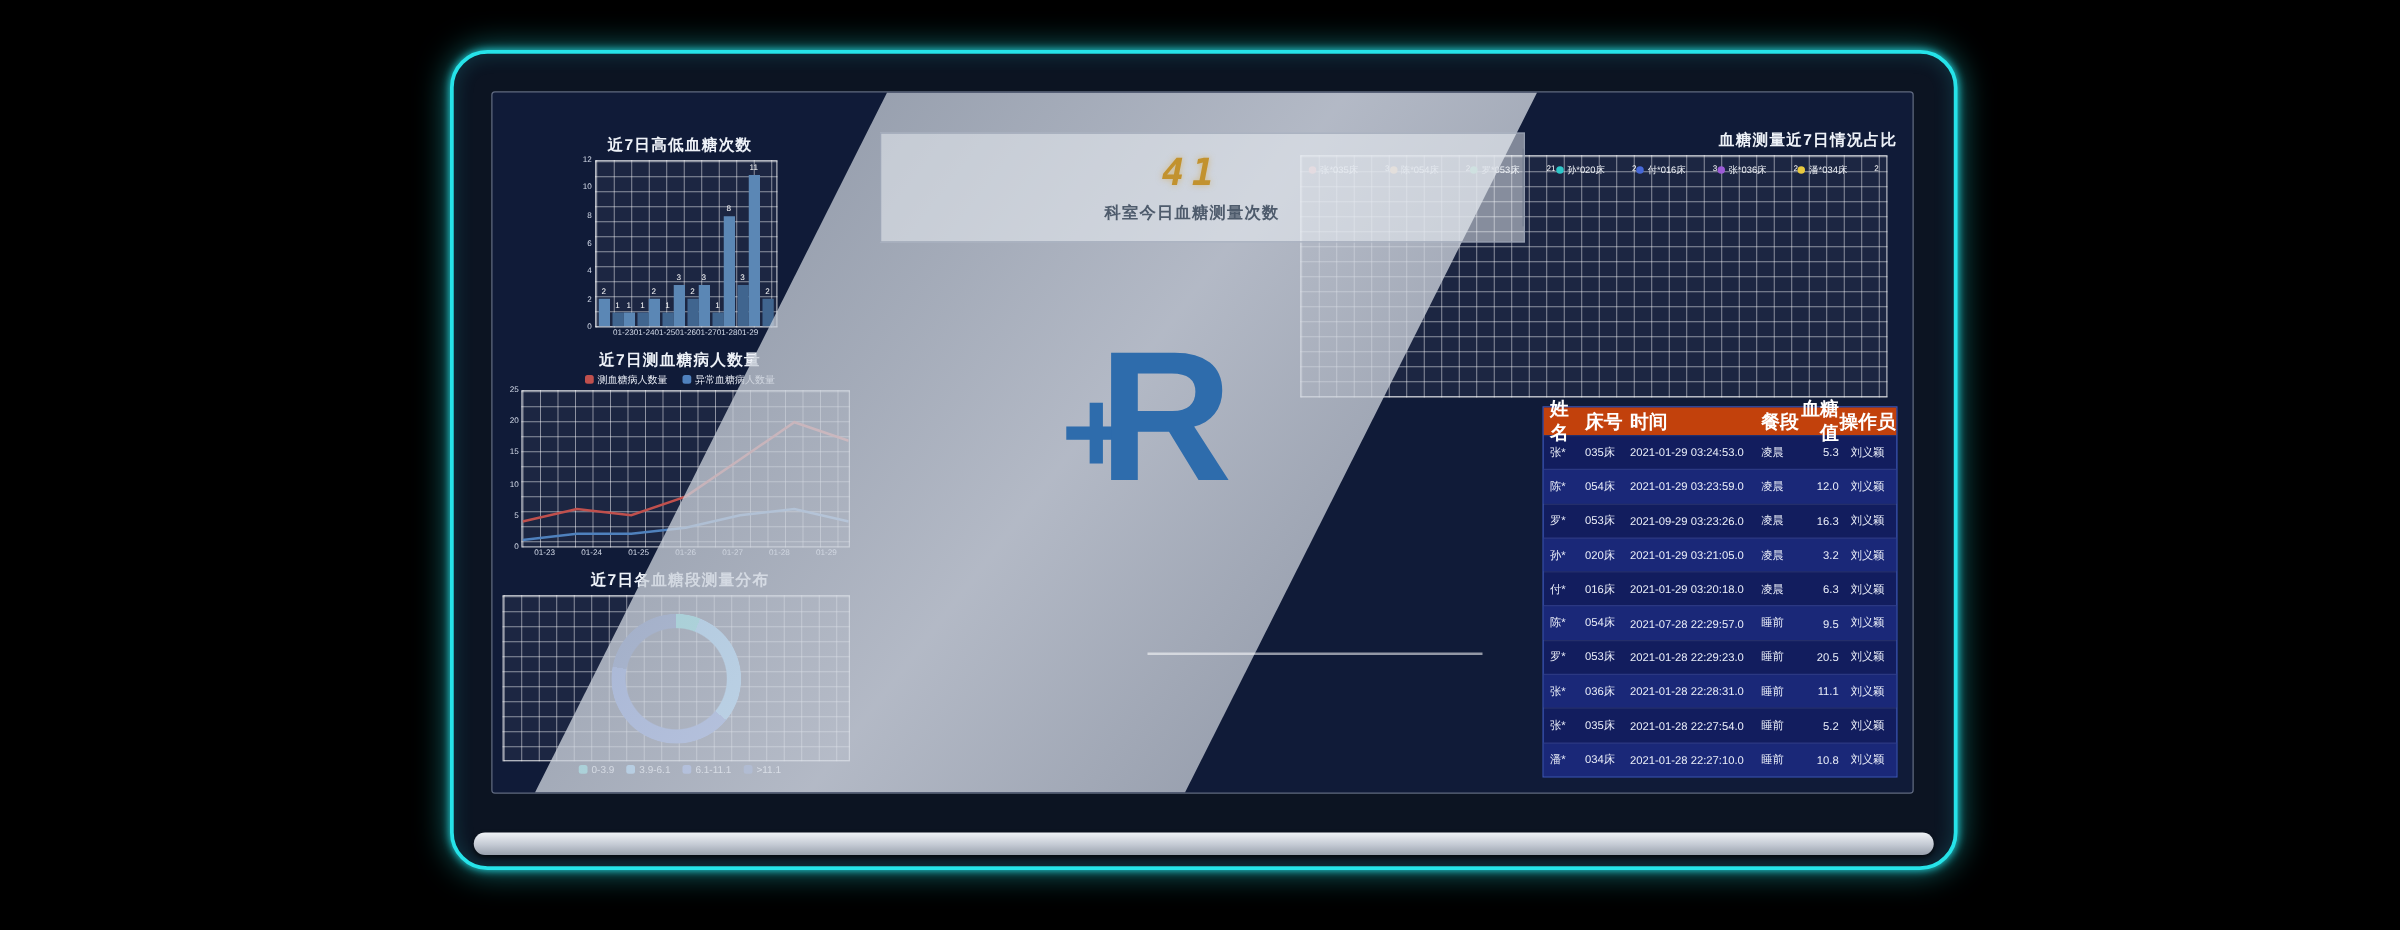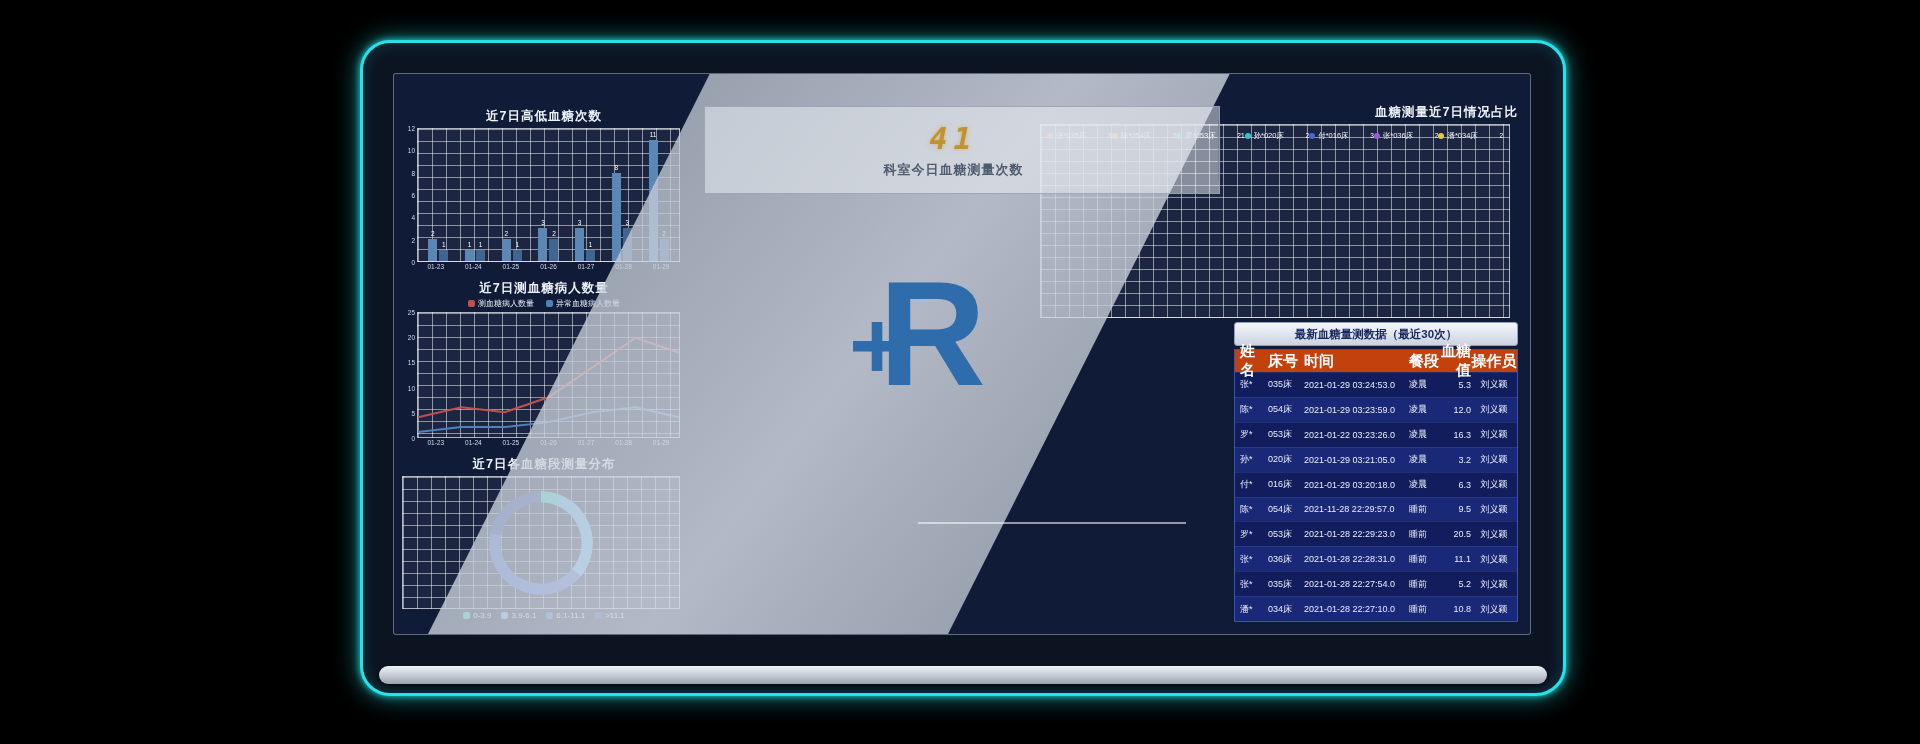--- a/index.html
+++ b/index.html
@@ -10,21 +10,21 @@
   .device{position:absolute;left:360px;top:40px;width:1200px;height:650px;background:#0c1422;
     border-radius:30px;border:3px solid #26e3e9;
     box-shadow:0 0 26px rgba(38,227,233,.55),0 0 7px rgba(38,227,233,.95),inset 0 0 16px rgba(38,227,233,.18);}
   .screen{position:absolute;left:30px;top:30px;width:1136px;height:560px;background:#101b38;
     border:1px solid rgba(195,205,220,.45);border-radius:3px;overflow:hidden;}
   .base{position:absolute;left:16px;right:16px;bottom:9px;height:18px;border-radius:10px;
     background:linear-gradient(#f0f3f7,#c3c9d3 55%,#99a1ad);box-shadow:0 2px 4px rgba(0,0,0,.65);}
 
   
   .panel{position:absolute;display:flex;flex-direction:column;}
-  .p1{left:6px;top:34px;width:288px;height:166px;}
+  .p1{left:6px;top:34px;width:288px;height:166px;align-items:center;}
   .p2{left:6px;top:206px;width:288px;height:170px;}
   .p3{left:6px;top:382px;width:288px;height:166px;}
   .pstats{left:310px;top:32px;width:514px;height:86px;gap:16px;}
   .phbar{left:840px;top:30px;width:284px;height:214px;align-items:flex-end;}
   .ptable{left:840px;top:248px;width:284px;height:300px;}
   .ptitle{margin:0;height:17px;line-height:17px;text-align:center;font-size:12.5px;font-weight:bold;
     color:#eef2f8;letter-spacing:1px;}
 
   .chartwrap{flex:1;display:flex;padding:3px 8px 0 2px;min-height:0;}
   .yaxis{width:15px;position:relative;}
@@ -324,21 +324,20 @@
                 <div class="htrack">
                   <div class="hfill" style="width: 8%; background: rgb(46, 199, 201);"></div>
                 </div>
                 <div class="hval">2</div>
               </div>
             </div>
         </div>
       </section>
 
       <section class="panel ptable">
-        <div class="tbl-title">最新血糖量测数据（最近30次）</div>
         <div class="tbl">
           <div class="thead" id="tHead">
               <div class="c0">姓名</div>
               <div class="c1">床号</div>
               <div class="c2">时间</div>
               <div class="c3">餐段</div>
               <div class="c4">血糖值</div>
               <div class="c5">操作员</div>
             </div>
           <div id="tBody" style="display:flex;flex-direction:column;flex:1;min-height:0;">
@@ -354,21 +353,21 @@
                 <div class="c0">陈*</div>
                 <div class="c1">054床</div>
                 <div class="c2">2021-01-29 03:23:59.0</div>
                 <div class="c3">凌晨</div>
                 <div class="c4">12.0</div>
                 <div class="c5">刘义颖</div>
               </div>
               <div class="trow">
                 <div class="c0">罗*</div>
                 <div class="c1">053床</div>
-                <div class="c2">2021-01-22 03:23:26.0</div>
+                <div class="c2">2021-09-29 03:23:26.0</div>
                 <div class="c3">凌晨</div>
                 <div class="c4">16.3</div>
                 <div class="c5">刘义颖</div>
               </div>
               <div class="trow">
                 <div class="c0">孙*</div>
                 <div class="c1">020床</div>
                 <div class="c2">2021-01-29 03:21:05.0</div>
                 <div class="c3">凌晨</div>
                 <div class="c4">3.2</div>
@@ -378,21 +377,21 @@
                 <div class="c0">付*</div>
                 <div class="c1">016床</div>
                 <div class="c2">2021-01-29 03:20:18.0</div>
                 <div class="c3">凌晨</div>
                 <div class="c4">6.3</div>
                 <div class="c5">刘义颖</div>
               </div>
               <div class="trow">
                 <div class="c0">陈*</div>
                 <div class="c1">054床</div>
-                <div class="c2">2021-11-28 22:29:57.0</div>
+                <div class="c2">2021-07-28 22:29:57.0</div>
                 <div class="c3">睡前</div>
                 <div class="c4">9.5</div>
                 <div class="c5">刘义颖</div>
               </div>
               <div class="trow">
                 <div class="c0">罗*</div>
                 <div class="c1">053床</div>
                 <div class="c2">2021-01-28 22:29:23.0</div>
                 <div class="c3">睡前</div>
                 <div class="c4">20.5</div>

